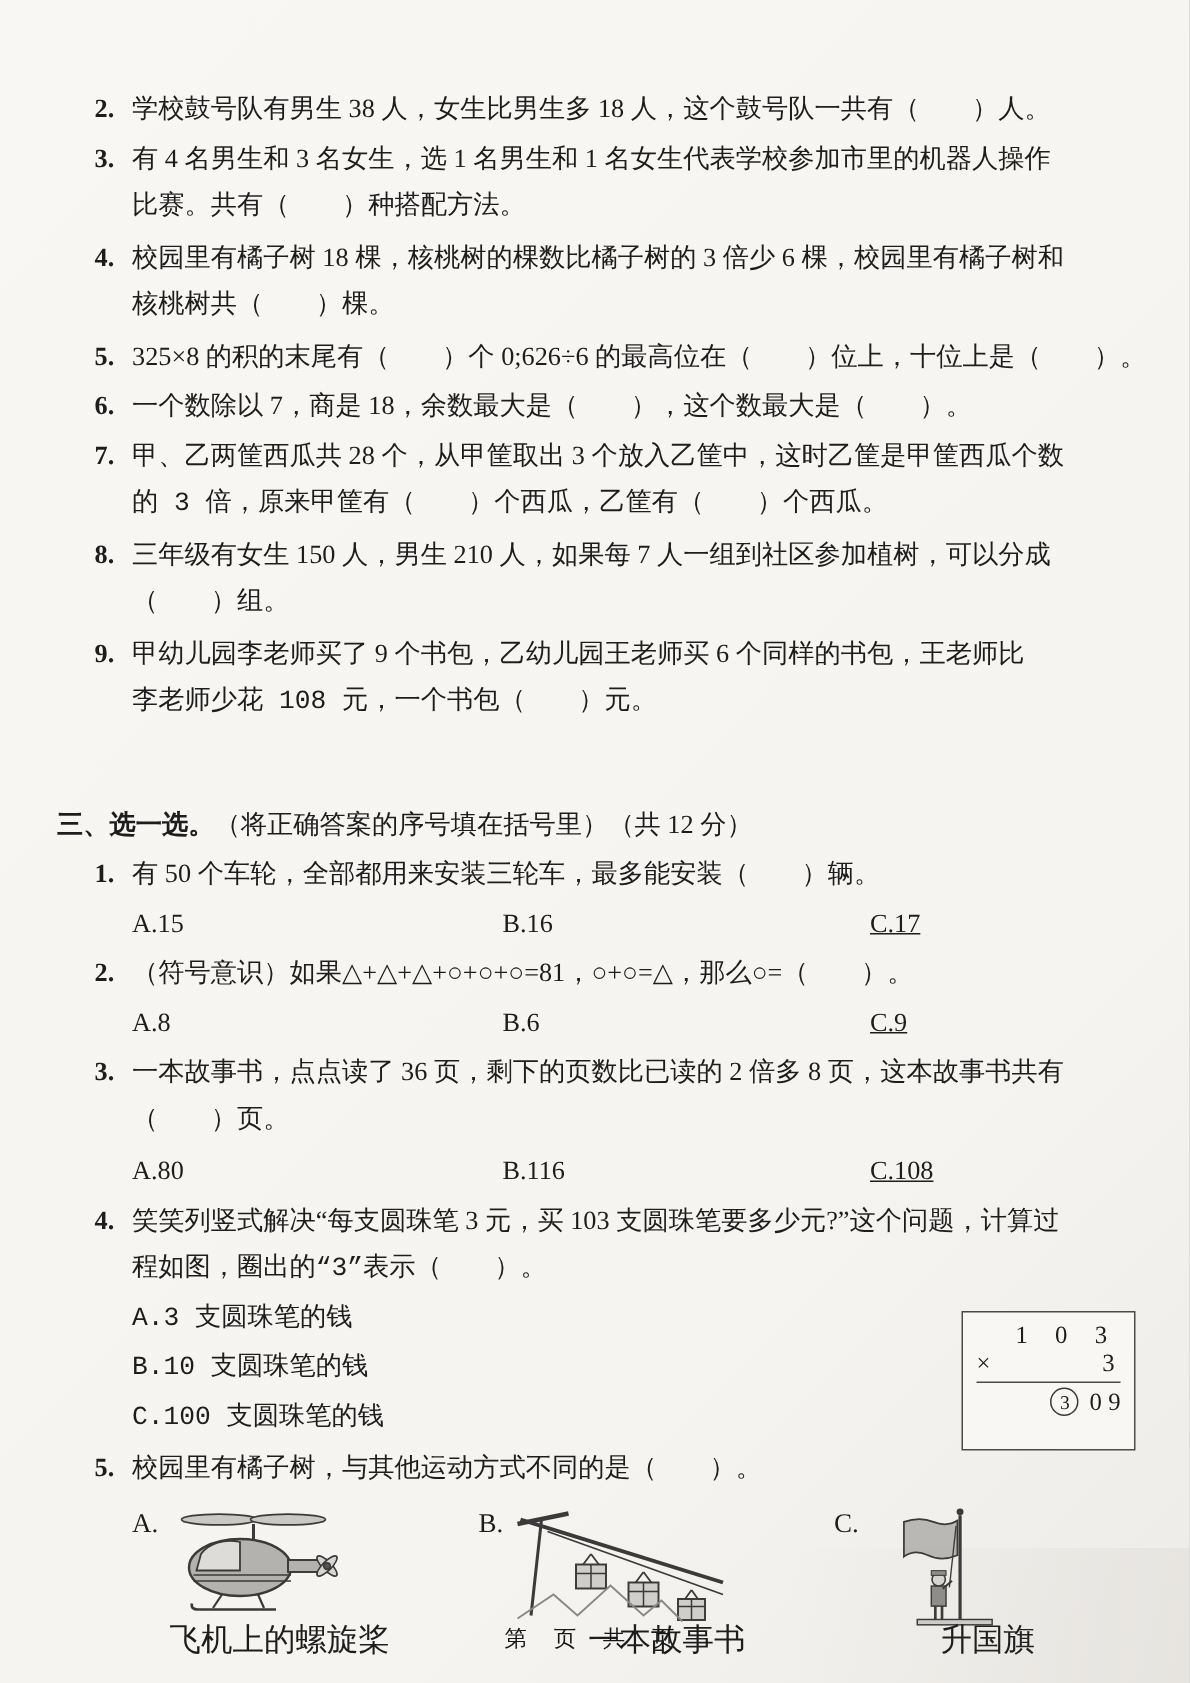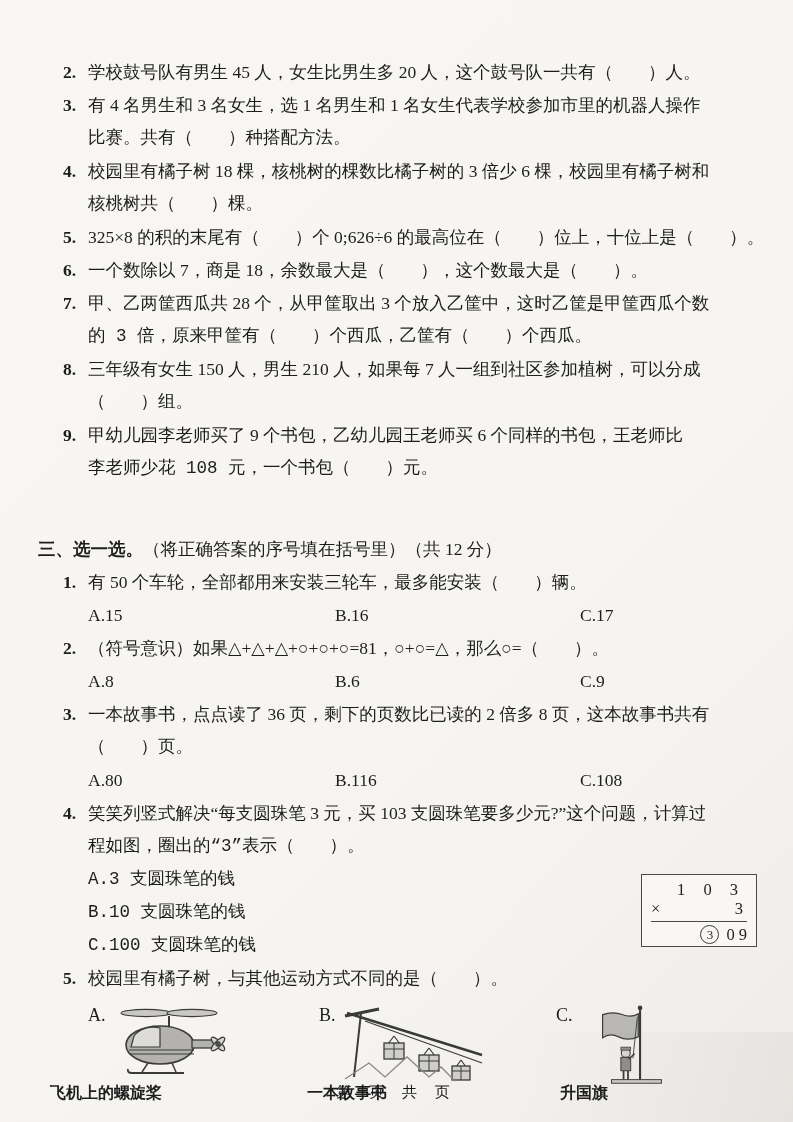--- a/index.html
+++ b/index.html
@@ -17,27 +17,27 @@
   }
   .line { line-height:33px; white-space:nowrap; }
   .num  { font-weight:bold; display:inline-block; width:25px; margin-left:25px; }
   .cont { padding-left:50px;font-family:Liberation Mono, monospace; }
   .sec-head { line-height:33px; white-space:nowrap;margin-top:48px; }
   .sec-bold { font-weight:bold; }
   .sec-note { font-weight:normal; }
   .choices { display:flex; line-height:33px; padding-left:50px; }
   .choice-1 { width:247px; }
   .choice-2 { width:245px; }
-  .choice-3 { flex:1; }
+  .choice-3 { flex:1;text-decoration:underline; }
   .q4-wrap { position:relative; }
   .mult-box {
     position:absolute; top:77px; right:2px;
     width:96px; border:1.5px solid #4a4a4a;
     background:#f8f7f4;
-    padding:5px 9px 2px 9px;
+    padding:5px 9px 22px 9px;
     font-size:16.5px; line-height:19px;
   }
   .mult-row1 { text-align:right; letter-spacing:7px; padding-right:2px; }
   .mult-row2 { display:flex; justify-content:space-between; align-items:flex-end;
                border-bottom:1.4px solid #4a4a4a; padding-bottom:3px; padding-right:4px; }
   .mult-row3 { display:flex; justify-content:flex-end; align-items:center; gap:7px; padding-top:3px; }
   .circled {
     display:inline-block; width:17px; height:17px; line-height:17px;
     border:1.3px solid #3a3a3a; border-radius:50%;
     text-align:center; font-size:13px;
@@ -46,41 +46,41 @@
   .q5-opt { position:relative; }
   .q5-opt-a { width:247px; }
   .q5-opt-b { width:245px; }
   .q5-opt-c { width:200px; }
   .opt-letter { position:absolute; left:38px; top:2px; font-size:18px; }
   .opt-letter-b { left:22px; }
   .opt-letter-c { left:14px; }
   .opt-art { padding-left:62px; height:78px; }
   .opt-art-b { padding-left:40px; }
   .opt-art-c { padding-left:32px; }
-  .opt-label { text-align:left; font-weight:700; font-size:16px; line-height:24px; }
+  .opt-label { text-align:right; font-weight:400; font-size:21px; line-height:24px; }
   .opt-label-a { width:210px; }
   .opt-label-b { width:190px; margin-left:10px; }
   .opt-label-c { width:130px; margin-left:18px; }
   .footer {
     position:absolute; left:0; right:0; bottom:20px;
     text-align:center; letter-spacing:7px; font-size:15px; color:#161616;
   }
   .scan-shade {
     position:absolute; right:0; bottom:0; width:270px; height:90px;
     background:linear-gradient(to right, rgba(120,115,108,0) 0%, rgba(120,115,108,0.07) 100%);
     pointer-events:none;
   }
   svg { display:block; }
 </style>
 </head>
 <body>
 
 <div class="page">
 
-  <div class="line"><span class="num">2.</span><span>学校鼓号队有男生 45 人，女生比男生多 20 人，这个鼓号队一共有（　　）人。</span></div>
+  <div class="line"><span class="num">2.</span><span>学校鼓号队有男生 38 人，女生比男生多 18 人，这个鼓号队一共有（　　）人。</span></div>
 
   <div class="line"><span class="num">3.</span><span>有 4 名男生和 3 名女生，选 1 名男生和 1 名女生代表学校参加市里的机器人操作</span></div>
   <div class="line cont">比赛。共有（　　）种搭配方法。</div>
 
   <div class="line"><span class="num">4.</span><span>校园里有橘子树 18 棵，核桃树的棵数比橘子树的 3 倍少 6 棵，校园里有橘子树和</span></div>
   <div class="line cont">核桃树共（　　）棵。</div>
 
   <div class="line"><span class="num">5.</span><span>325×8 的积的末尾有（　　）个 0;626÷6 的最高位在（　　）位上，十位上是（　　）。</span></div>
 
   <div class="line"><span class="num">6.</span><span>一个数除以 7，商是 18，余数最大是（　　），这个数最大是（　　）。</span></div>

